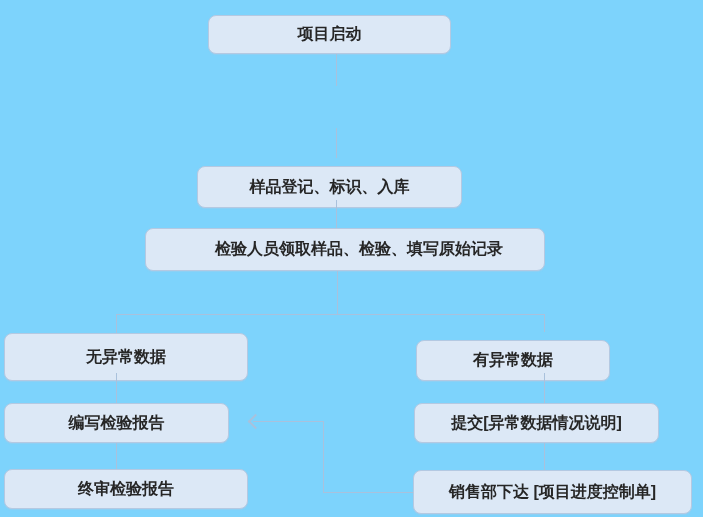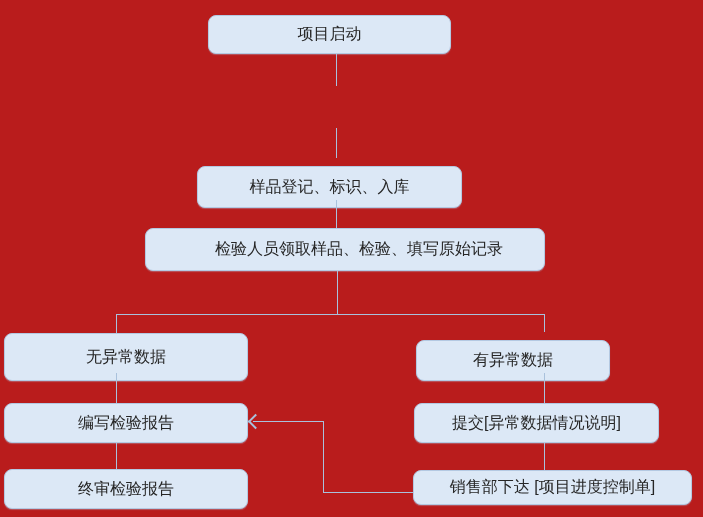--- a/index.html
+++ b/index.html
@@ -5,22 +5,23 @@
   html, body {
     margin: 0;
     padding: 0;
     background: #ffffff;
     font-family: "Liberation Sans", "DejaVu Sans", sans-serif;
   }
   #canvas {
     position: relative;
     width: 703px;
     height: 517px;
-    background: #b91c1c;
+    background: #7dd3fc;
     overflow: hidden;
+    font-weight: bold;
   }
   .node {
     position: absolute;
     box-sizing: border-box;
     background: #dce8f6;
     border: 1px solid #b4c9e2;
     border-radius: 8px;
     display: flex;
     align-items: center;
     justify-content: center;
@@ -57,29 +58,29 @@
 
   <div class="node" style="left:208px; top:15px;  width:243px; height:39px;">项目启动</div>
 
 
   <div class="node" style="left:197px; top:166px; width:265px; height:42px;">样品登记、标识、入库</div>
 
   <div class="node" style="left:145px; top:228px; width:400px; height:43px;padding-left:28px;">检验人员领取样品、检验、填写原始记录</div>
 
   <div class="node" style="left:4px;   top:333px; width:244px; height:48px;">无异常数据</div>
 
-  <div class="node" style="left:4px;   top:403px; width:244px; height:40px;text-align:right;">编写检验报告</div>
+  <div class="node" style="left:4px;   top:403px; width:225px; height:40px;text-align:right;">编写检验报告</div>
 
   <div class="node" style="left:4px;   top:469px; width:244px; height:40px;">终审检验报告</div>
 
   <div class="node" style="left:416px; top:340px; width:194px; height:41px;">有异常数据</div>
 
   <div class="node" style="left:414px; top:403px; width:245px; height:40px;">提交[异常数据情况说明]</div>
 
-  <div class="node" style="left:413px; top:470px; width:279px; height:35px;">销售部下达 [项目进度控制单]</div>
+  <div class="node" style="left:413px; top:470px; width:279px; height:44px;">销售部下达 [项目进度控制单]</div>
 
   <div class="vline" style="left:336px; top:54px;  height:32px;"></div>
   <div class="vline" style="left:336px; top:128px; height:30px;"></div>
   <div class="vline" style="left:336px; top:200px; height:28px;"></div>
   <div class="vline" style="left:337px; top:271px; height:43px;"></div>
 
   <div class="hline" style="left:116px; top:314px; width:428px;"></div>
   <div class="vline" style="left:116px; top:314px; height:19px;"></div>
   <div class="vline" style="left:544px; top:314px; height:18px;"></div>
 

